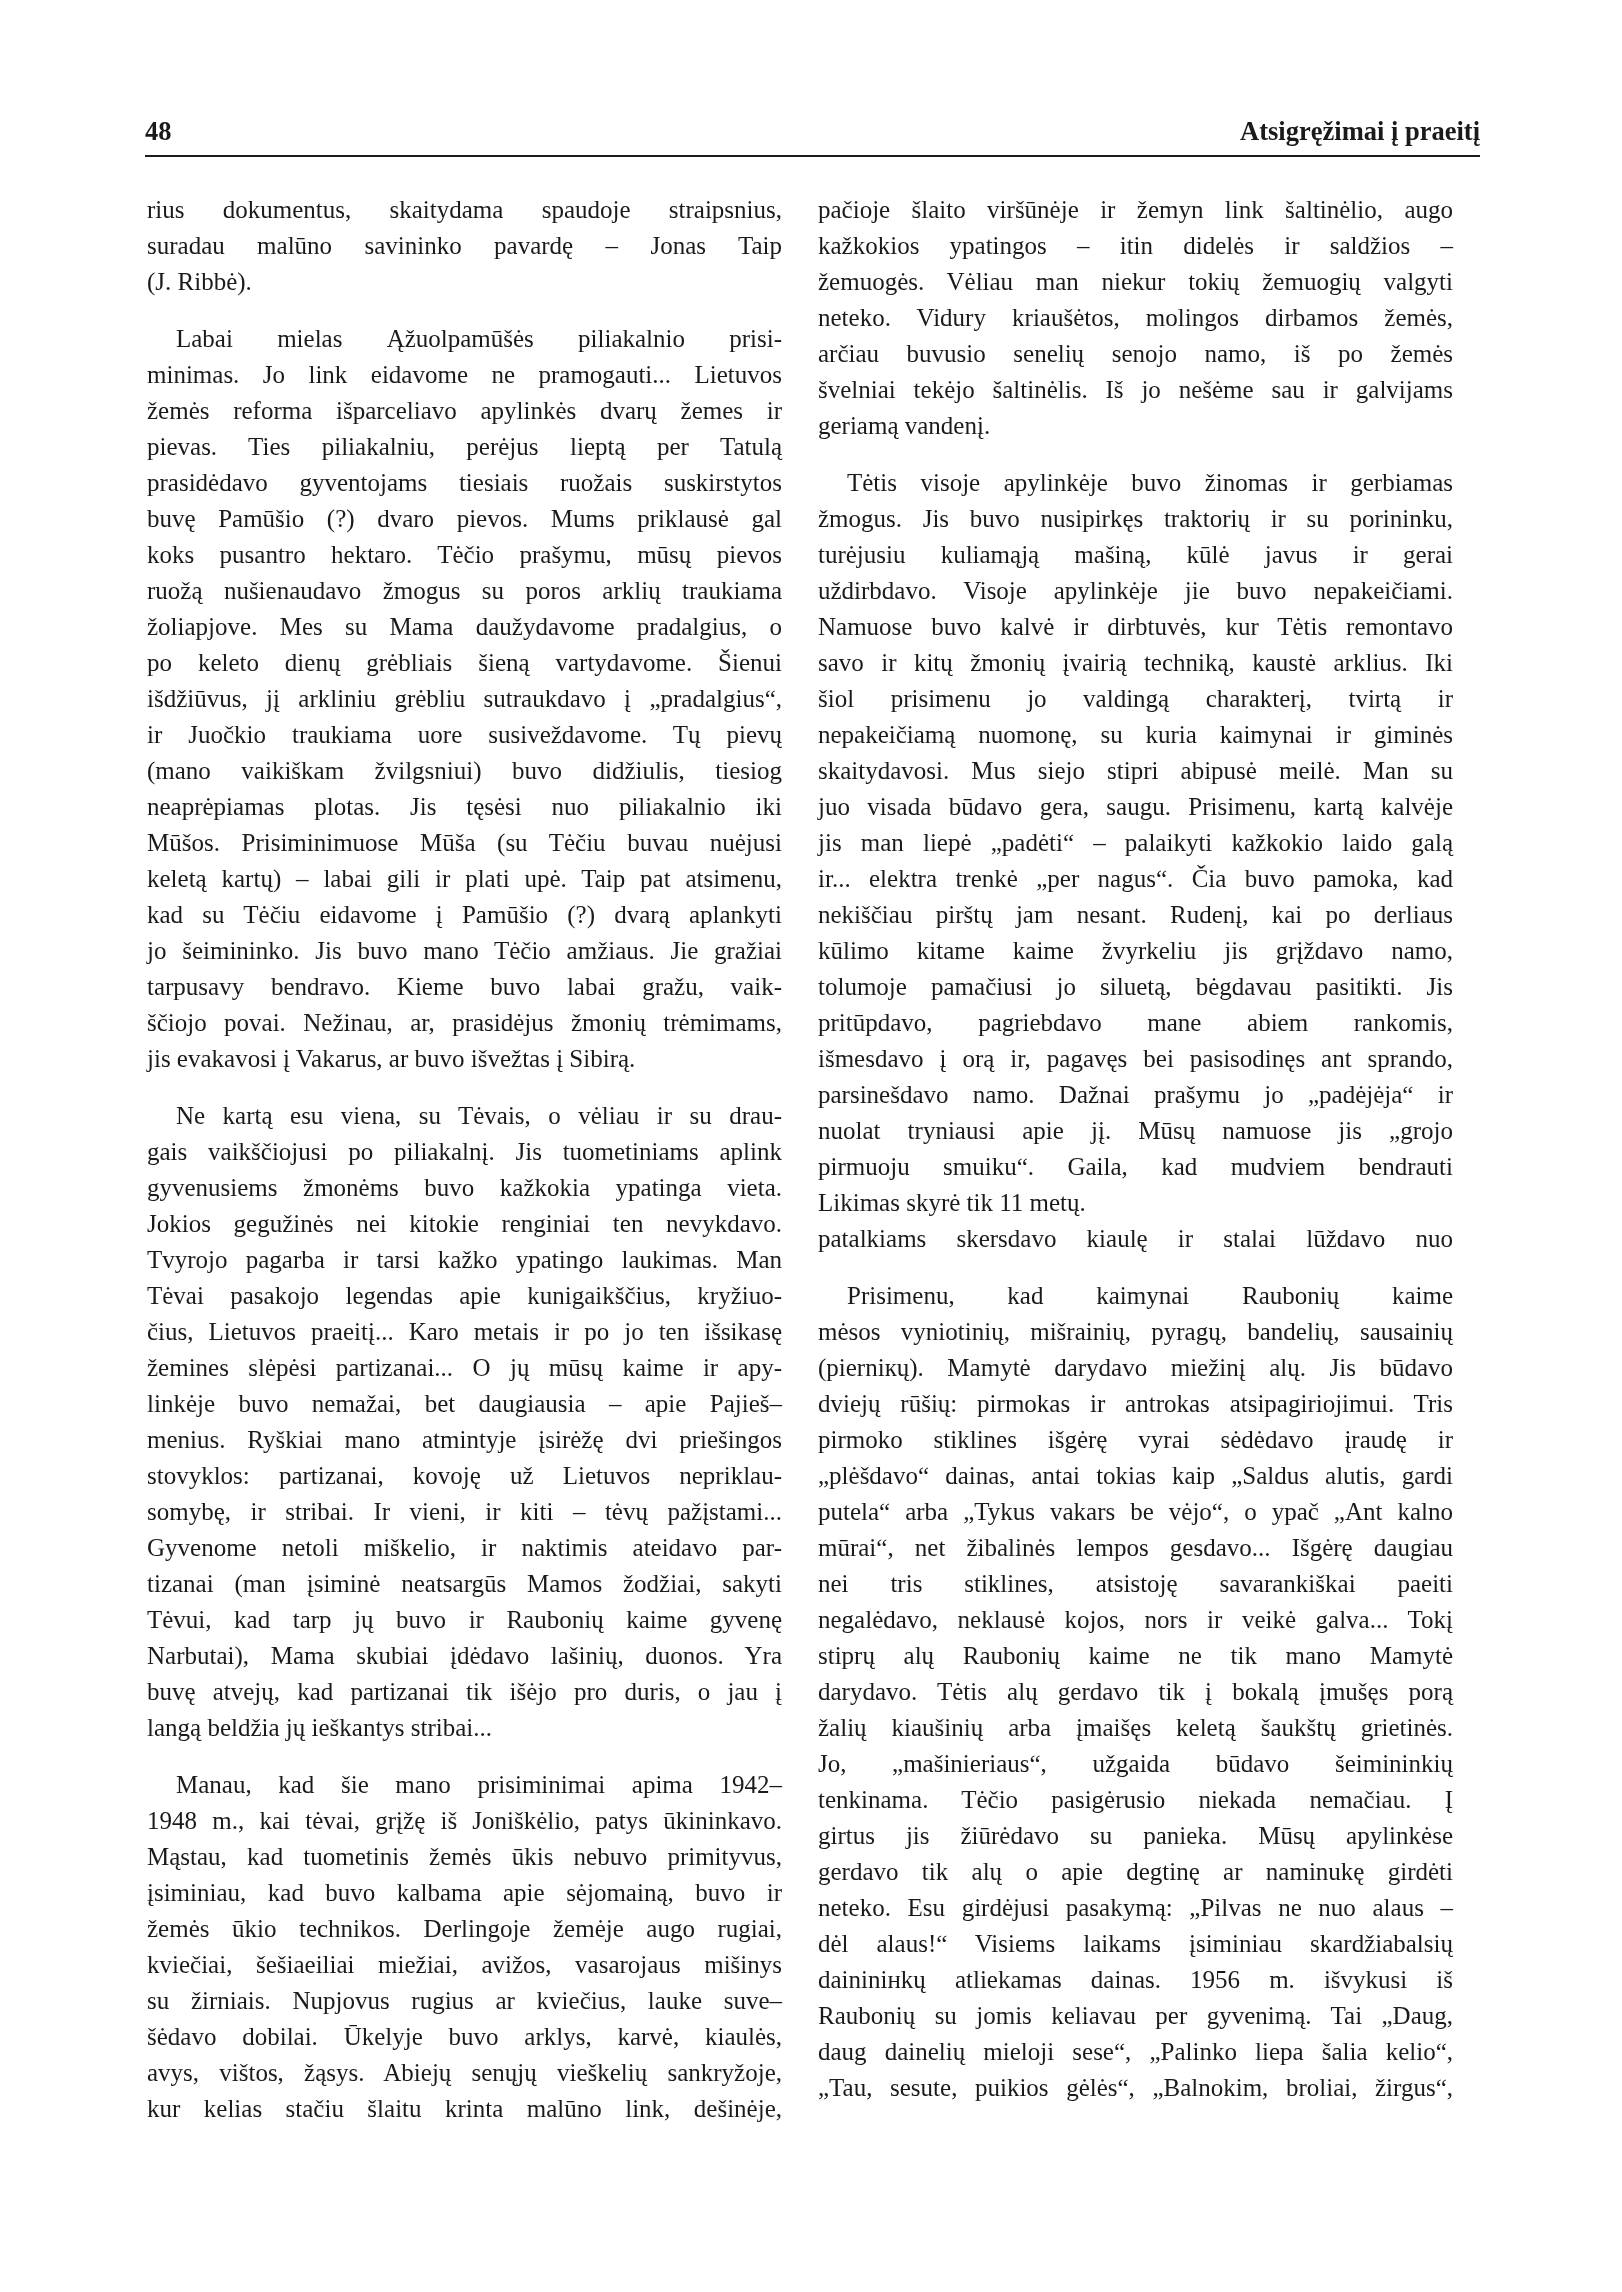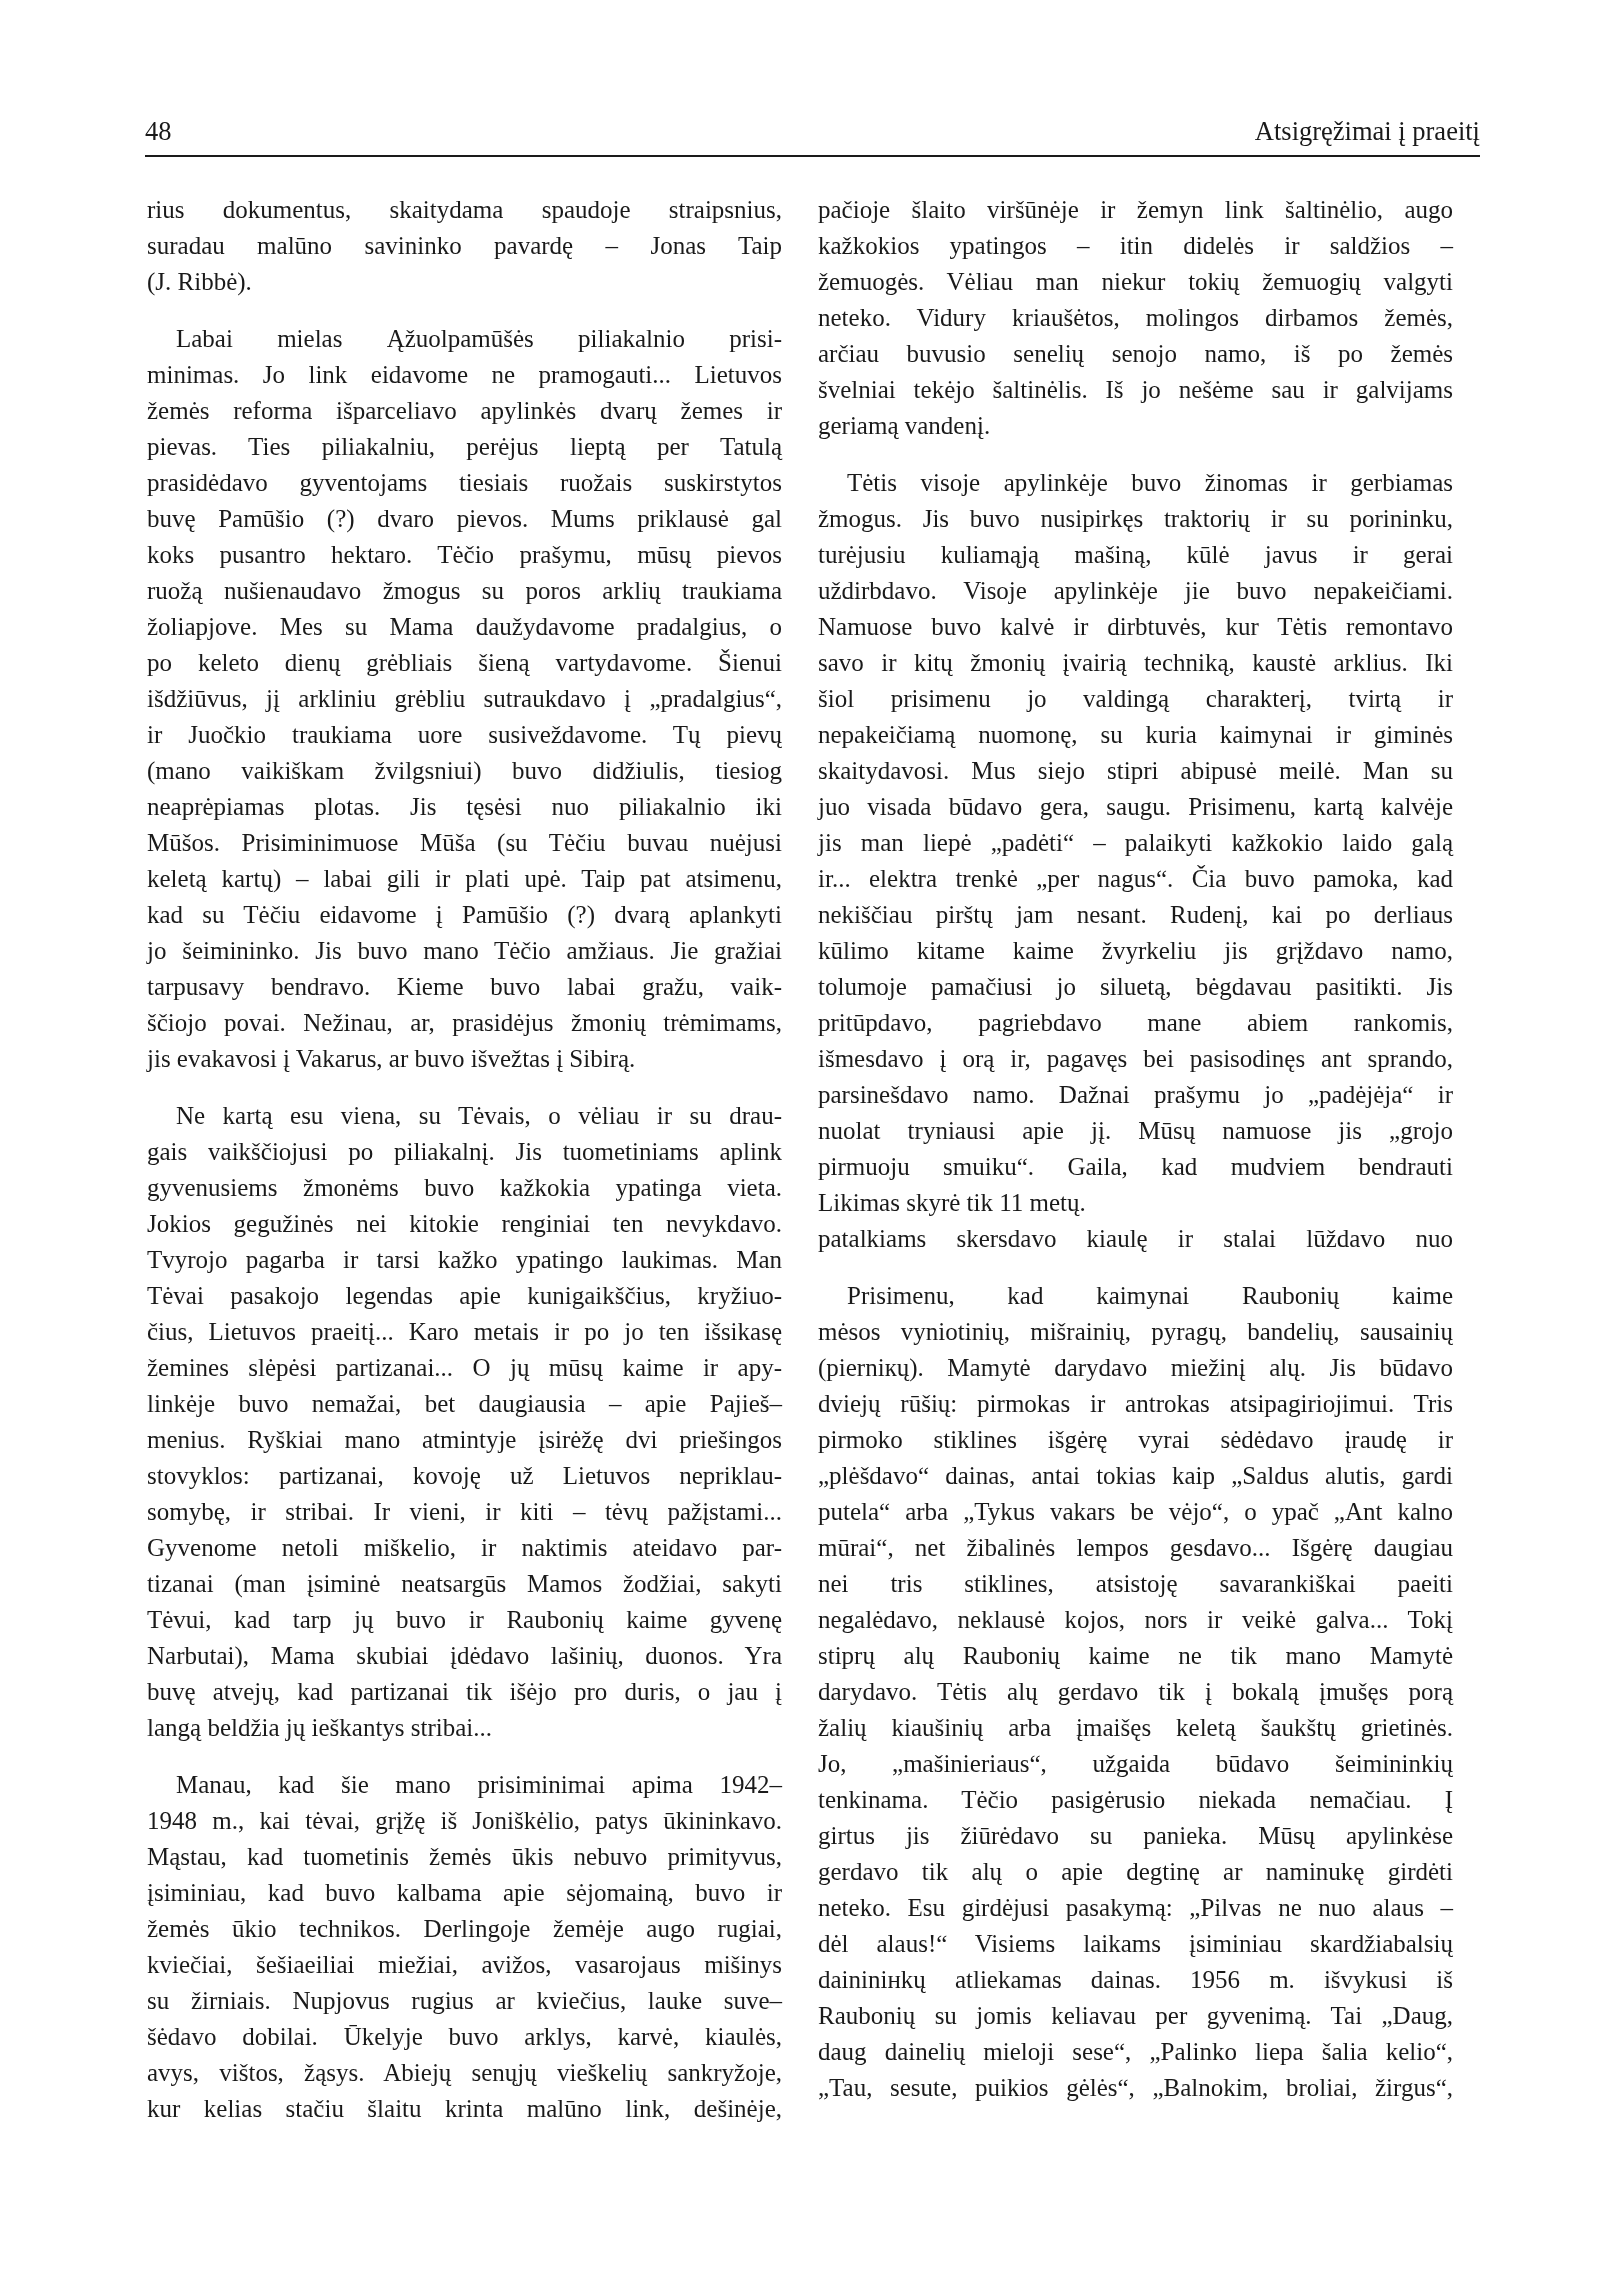--- a/index.html
+++ b/index.html
@@ -1,20 +1,20 @@
 <!DOCTYPE html>
 <html><head>
   <meta charset="utf-8">
   <style>
     html, body { margin: 0; padding: 0; background: #ffffff; }
     body { width: 1622px; height: 2293px; position: relative; overflow: hidden;
            font-family: "Liberation Serif", "DejaVu Serif", serif; color: #1a1a1a; }
     .header { position: absolute; left: 145px; top: 116px; width: 1335px; height: 43px; }
-    .page-number { position: absolute; left: 0; top: 0; font-weight: normal; font-size: 26.5px; }
-    .running-title { position: absolute; right: 0; top: 0; font-weight: normal; font-size: 26.5px; }
+    .page-number { position: absolute; left: 0; top: 0; font-weight: bold; font-size: 26.5px; }
+    .running-title { position: absolute; right: 0; top: 0; font-weight: bold; font-size: 26.5px; }
     .rule { position: absolute; left: 145px; top: 155px; width: 1335px; height: 2px; background: #1a1a1a; }
     .column { position: absolute; top: 192px; width: 635px; }
     .col-left { left: 147px; }
     .col-right { left: 818px; }
     .line { font-size: 25px; line-height: 36px; height: 36px; white-space: nowrap;
             text-align: justify; text-align-last: justify; overflow: visible; }
     .line.last { text-align-last: left; }
     .line.indent { padding-left: 29px; margin-top: 21px; }
   </style>
 </head>

